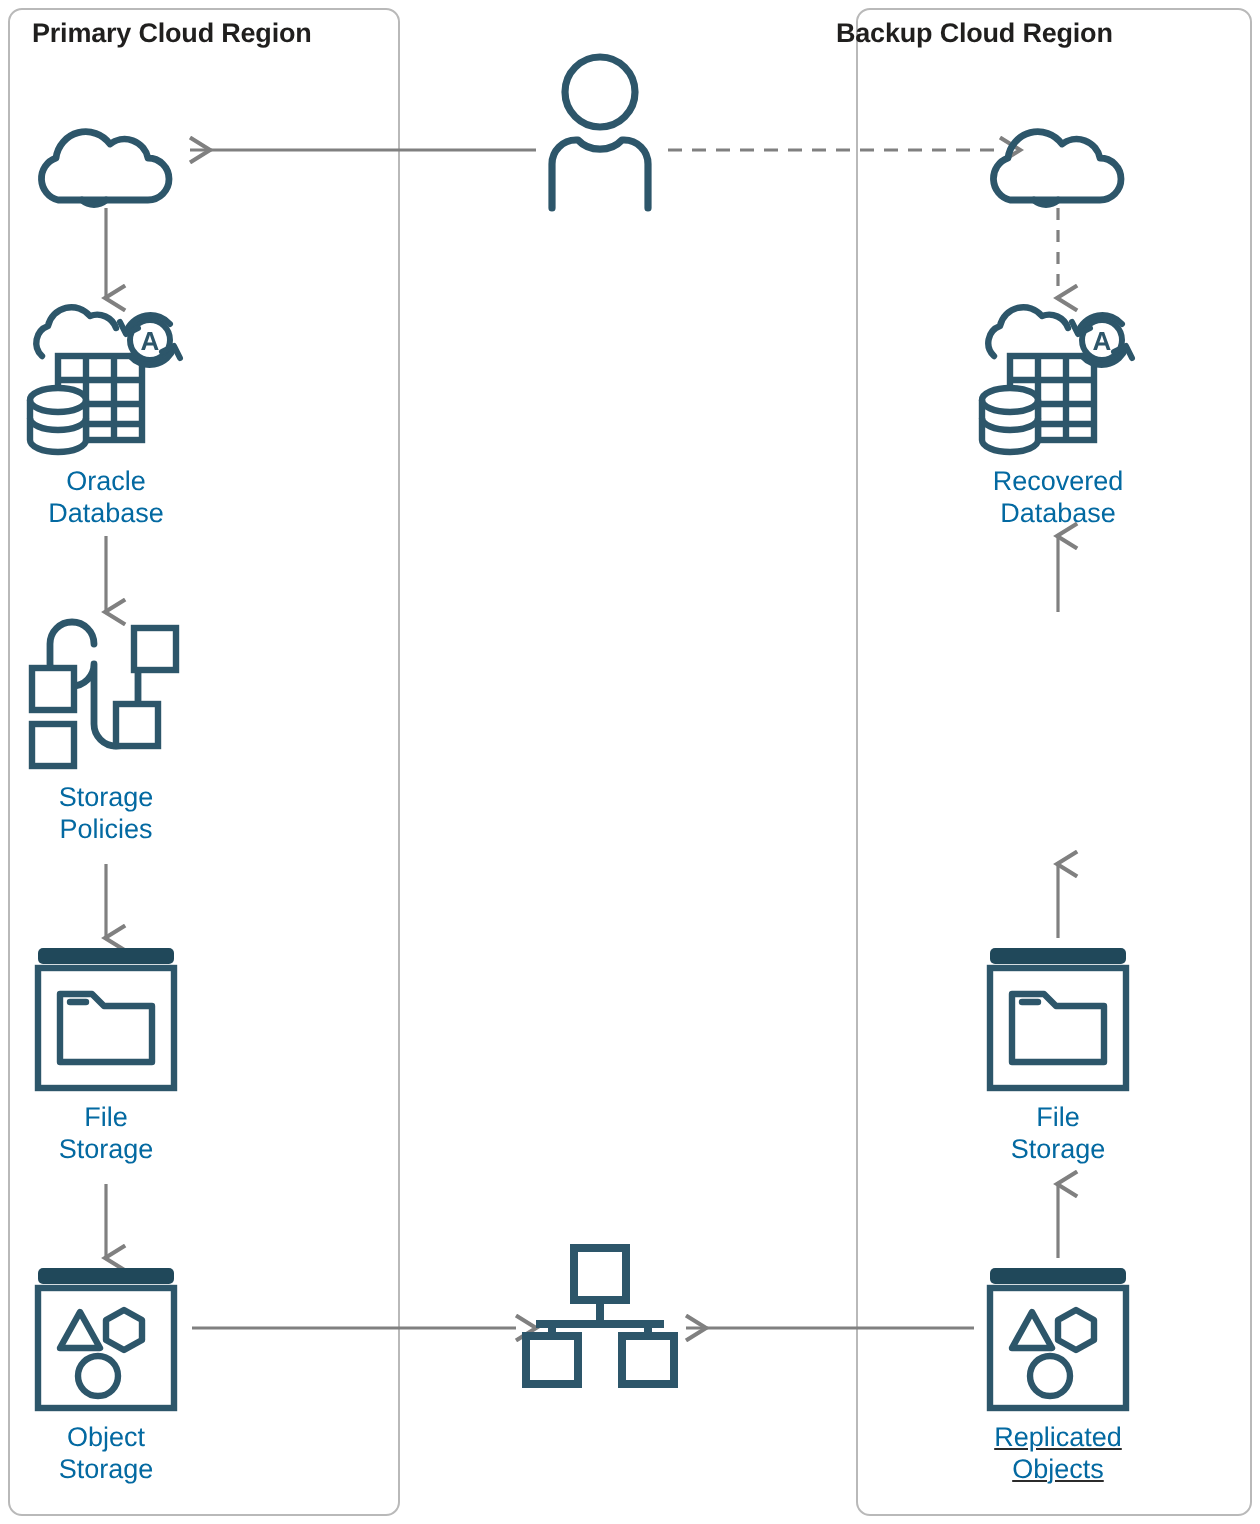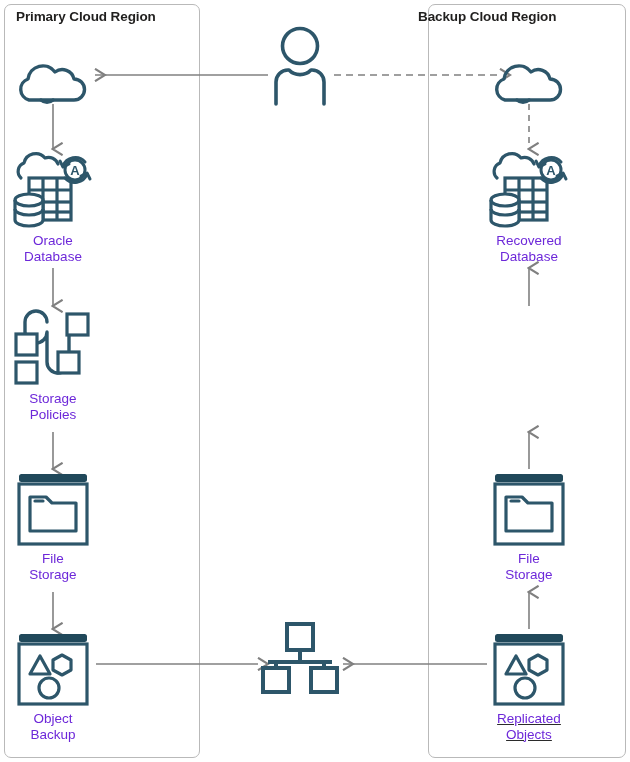--- a/index.html
+++ b/index.html
@@ -40,21 +40,21 @@
     align-items:center;
     width:120px;
     margin-left:-60px;
   }
   .node .glyph{display:block;line-height:0;}
   .node .caption{
     margin-top:5px;
     font-size:13.5px;
     line-height:15.5px;
     text-align:center;
-    color:#6d28d9;
+    color:#0369a1;
     white-space:pre-line;
   }
   svg{display:block;overflow:visible;}
   .wire{position:absolute;pointer-events:none;}
 </style>
 </head>
 <body>
 
 <div id="canvas">
 
@@ -182,21 +182,21 @@
     <span class="glyph">
       <svg width="74" height="74" viewBox="0 0 74 74">
         <rect x="3" y="2" width="68" height="8" rx="2.5" fill="#20485a"></rect>
         <rect x="3" y="12" width="68" height="60" fill="#ffffff" stroke="#2d566a" stroke-width="3.2"></rect>
         <path d="M14,42 l10,-18 l10,18 Z" fill="none" stroke="#2d566a" stroke-width="3.2" stroke-linejoin="round"></path>
         <path d="M46,23 l9,5 v10 l-9,5 l-9,-5 v-10 Z" fill="none" stroke="#2d566a" stroke-width="3.2" stroke-linejoin="round"></path>
         <circle cx="33" cy="56" r="10" fill="none" stroke="#2d566a" stroke-width="3.2"></circle>
       </svg>
     </span>
     <span class="caption">Object
-Backup</span>
+Storage</span>
   </div>
 
   <div class="node" style="left:300px;top:622px;">
     <span class="glyph">
       <svg width="84" height="72" viewBox="0 0 84 72">
         <rect x="29" y="2" width="26" height="26" fill="#ffffff" stroke="#2d566a" stroke-width="4"></rect>
         <line x1="42" y1="28" x2="42" y2="40" stroke="#2d566a" stroke-width="4"></line>
         <line x1="10" y1="40" x2="74" y2="40" stroke="#2d566a" stroke-width="4"></line>
         <line x1="18" y1="40" x2="18" y2="48" stroke="#2d566a" stroke-width="4"></line>
         <line x1="66" y1="40" x2="66" y2="48" stroke="#2d566a" stroke-width="4"></line>

